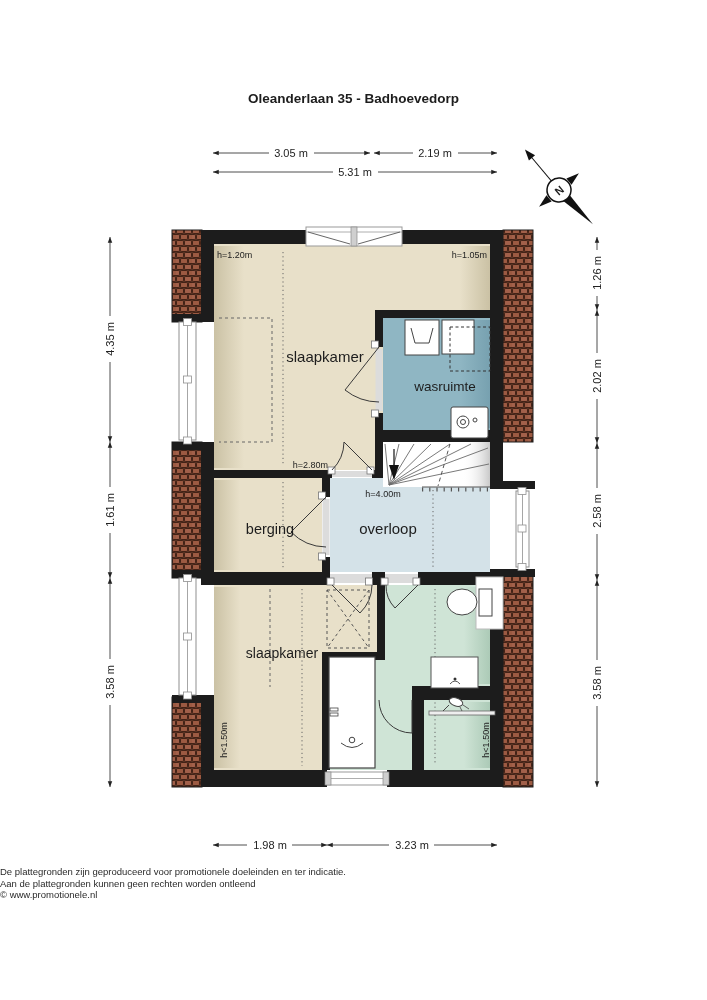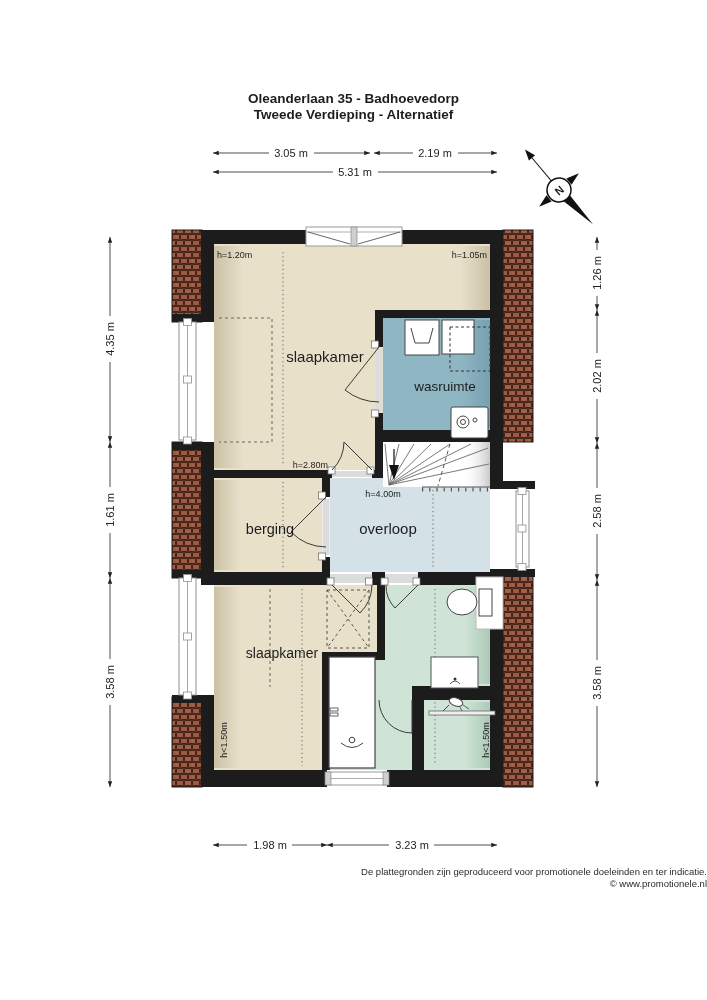--- a/index.html
+++ b/index.html
@@ -1,35 +1,34 @@
 <!DOCTYPE html>
 <html><head>
 <meta charset="utf-8">
 <style>
   html,body{margin:0;padding:0;background:#ffffff;}
   .canvas{position:relative;width:707px;height:1000px;background:#fff;
           font-family:"Liberation Sans",sans-serif;overflow:hidden;}
   .title{position:absolute;top:91px;left:0;width:100%;text-align:center;
          font-size:13.5px;font-weight:bold;color:#1d1d1d;line-height:16px;}
-  .footer{position:absolute;top:866px;left:0;width:100%;text-align:right;
+  .footer{position:absolute;top:866px;left:0;width:100%;text-align:left;
           font-size:9.5px;color:#2a2a2a;line-height:11.5px;}
   svg{position:absolute;left:0;top:0;}
   svg text{font-family:"Liberation Sans",sans-serif;fill:#1d1d1d;}
   .dimtext{font-size:11px;fill:#222;}
   .htext{font-size:9px;fill:#222;}
   .roomlabel{fill:#1d1d1d;}
 </style>
 </head>
 <body>
 
 <div class="canvas">
 
   <div class="title">
     <div>Oleanderlaan 35 - Badhoevedorp</div>
-    <div>Tweede Verdieping - Alternatief</div>
   </div>
 
   <svg width="707" height="1000" viewBox="0 0 707 1000">
     <defs>
       <pattern id="tiles" width="16" height="12" patternUnits="userSpaceOnUse">
         <rect width="16" height="12" fill="#5d3323"></rect>
         <rect x="0.5" y="0.5" width="7" height="5" rx="1.2" fill="#9c5a42" stroke="#33190f" stroke-width="0.8"></rect>
         <rect x="8.5" y="0.5" width="7" height="5" rx="1.2" fill="#a2604a" stroke="#33190f" stroke-width="0.8"></rect>
         <rect x="-3.5" y="6.5" width="7" height="5" rx="1.2" fill="#a2604a" stroke="#33190f" stroke-width="0.8"></rect>
         <rect x="4.5" y="6.5" width="7" height="5" rx="1.2" fill="#9c5a42" stroke="#33190f" stroke-width="0.8"></rect>
@@ -370,16 +369,17 @@
       <polygon points="555,200 564,200 563,238" fill="#111"></polygon>
       <polygon points="546,186 533,190 546,194" fill="#111"></polygon>
       <polygon points="572,186 585,190 572,194" fill="#111"></polygon>
       <circle cx="559" cy="190" r="12" fill="#fff" stroke="#111" stroke-width="1.5"></circle>
       <text x="559" y="194.5" text-anchor="middle" font-size="11" font-weight="bold">N</text>
     </g>
   </svg>
 
   <div class="footer">
     <div>De plattegronden zijn geproduceerd voor promotionele doeleinden en ter indicatie.</div>
+    <div>Aan de plattegronden kunnen geen rechten worden ontleend</div>
     <div>© www.promotionele.nl</div>
   </div>
 
 </div>
 
 </body></html>

